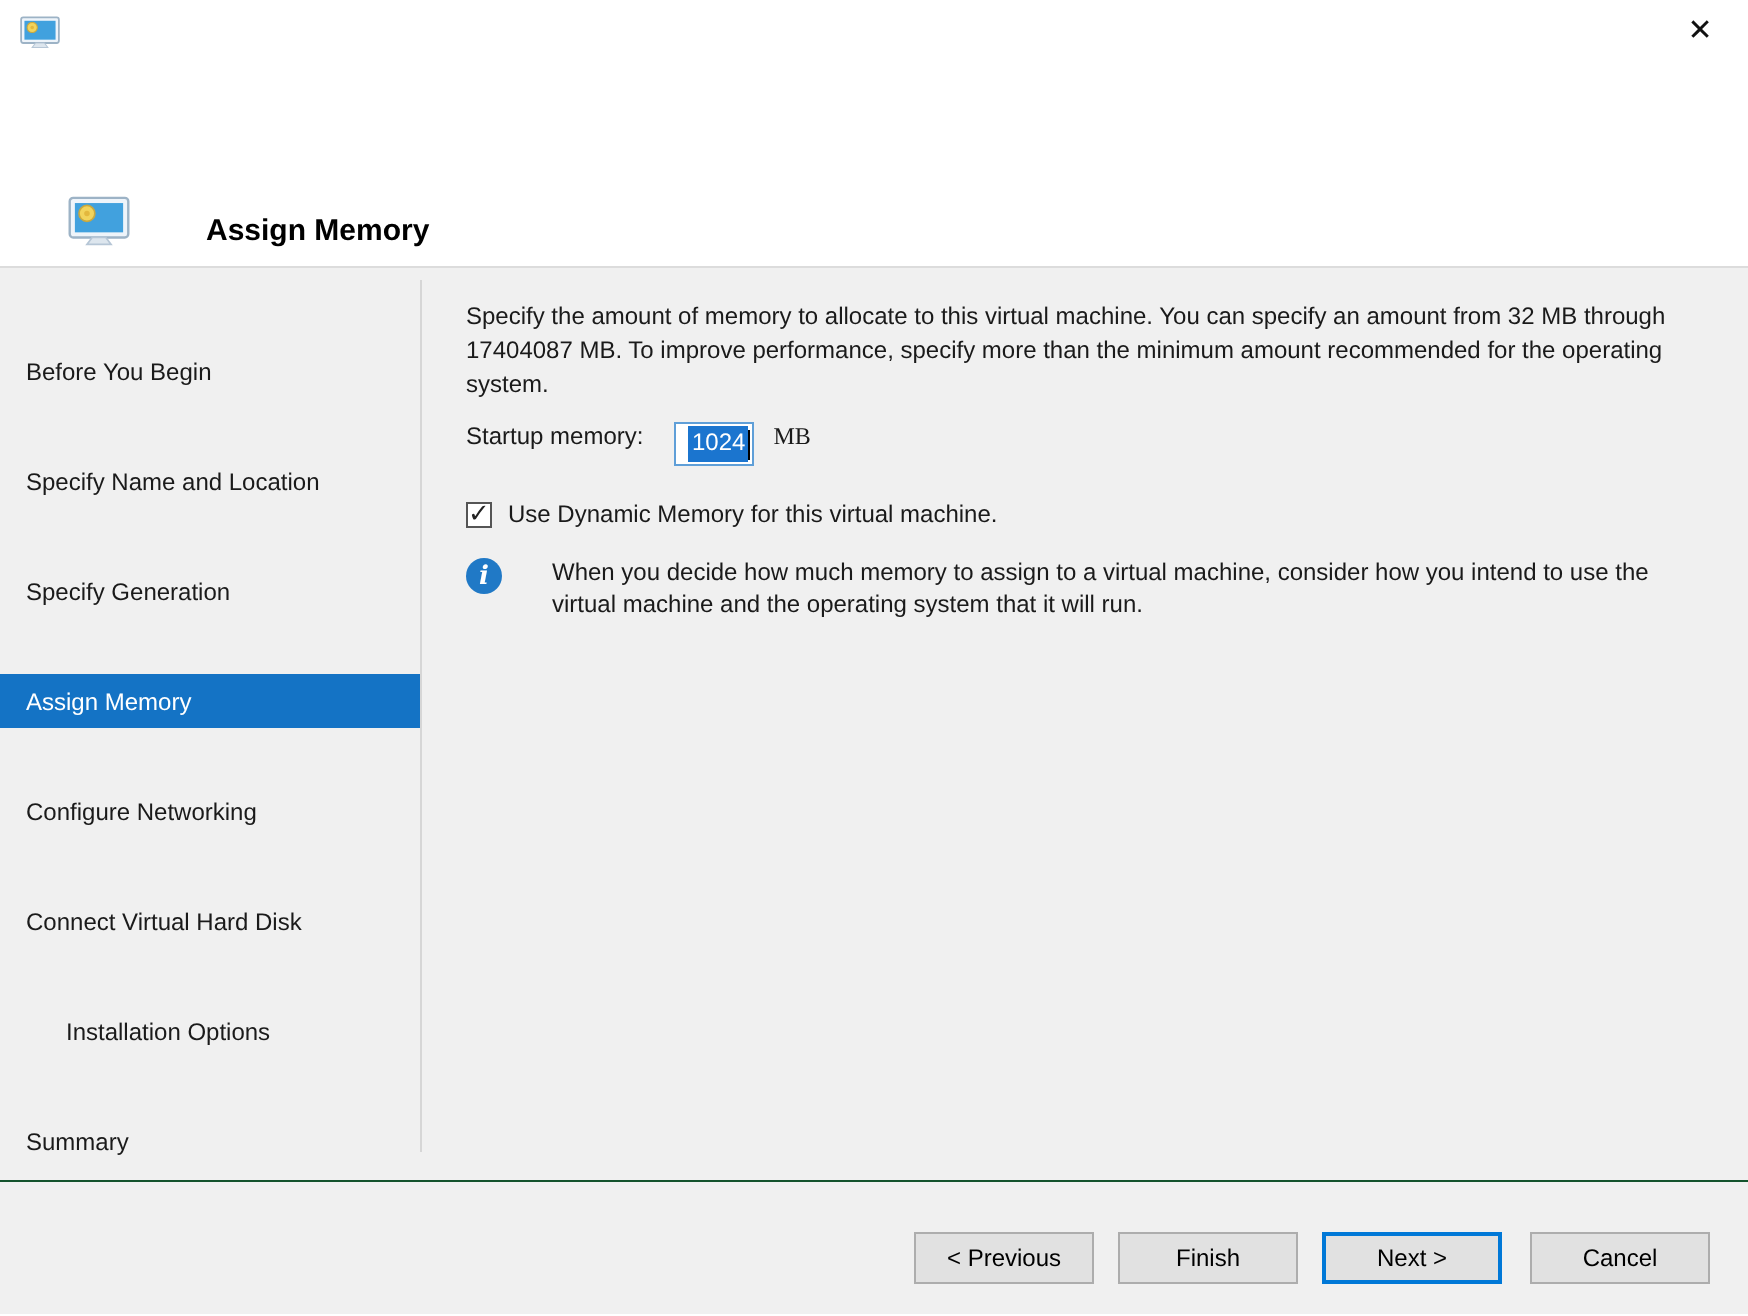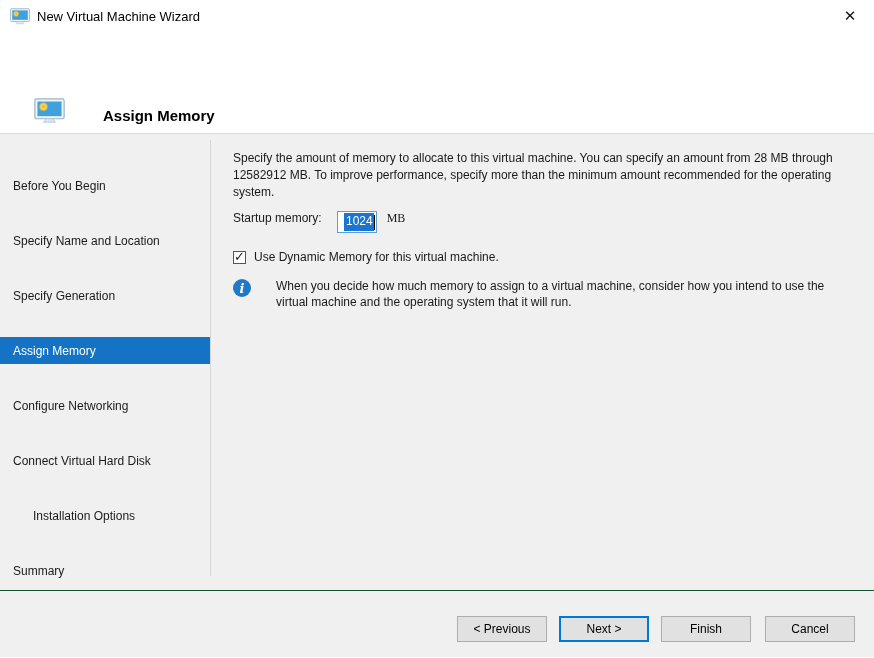--- a/index.html
+++ b/index.html
@@ -105,21 +105,20 @@
   <div class="titlebar">
     <span class="app-icon">
       <svg width="20" height="17" viewBox="0 0 36 30">
         <rect x="1" y="1" width="34" height="23" rx="2" fill="#eef4fa" stroke="#9db3c6" stroke-width="1.6"></rect>
         <rect x="4" y="4" width="28" height="17" fill="#41a1de"></rect>
         <circle cx="11" cy="10" r="4.6" fill="#f2d45c" stroke="#c9a93f" stroke-width="1"></circle>
         <circle cx="11" cy="10" r="1.6" fill="#e3b83e"></circle>
         <path d="M14 24 h8 l3 4 h-14 z" fill="#dde6ee" stroke="#b6c6d6" stroke-width="1"></path>
       </svg>
     </span>
-    <span class="title">New Virtual Machine Wizard</span>
     <button class="close-btn">✕</button>
   </div>
 
   <div class="header">
     <span class="header-icon">
       <svg width="31" height="26" viewBox="0 0 36 30">
         <rect x="1" y="1" width="34" height="23" rx="2" fill="#eef4fa" stroke="#9db3c6" stroke-width="1.4"></rect>
         <rect x="4" y="4" width="28" height="17" fill="#41a1de"></rect>
         <circle cx="11" cy="10" r="4.6" fill="#f2d45c" stroke="#c9a93f" stroke-width="1"></circle>
         <circle cx="11" cy="10" r="1.6" fill="#e3b83e"></circle>
@@ -136,21 +135,21 @@
       <div class="side-item">Specify Name and Location</div>
       <div class="side-item">Specify Generation</div>
       <div class="side-item selected">Assign Memory</div>
       <div class="side-item">Configure Networking</div>
       <div class="side-item">Connect Virtual Hard Disk</div>
       <div class="side-item indent">Installation Options</div>
       <div class="side-item">Summary</div>
     </nav>
 
     <div class="content">
-      <p class="desc">Specify the amount of memory to allocate to this virtual machine. You can specify an amount from 28 MB through 12582912 MB. To improve performance, specify more than the minimum amount recommended for the operating system.</p>
+      <p class="desc">Specify the amount of memory to allocate to this virtual machine. You can specify an amount from 32 MB through 17404087 MB. To improve performance, specify more than the minimum amount recommended for the operating system.</p>
 
       <div class="mem-row">
         <label>Startup memory:</label>
         <div class="input-box">
           <span class="sel">1024</span>
             <span class="caret"></span>
         </div>
         <span class="unit">MB</span>
       </div>
 
@@ -162,18 +161,18 @@
       <div class="info-row">
         <span class="info-icon"></span>
         <p class="info-text">When you decide how much memory to assign to a virtual machine, consider how you intend to use the virtual machine and the operating system that it will run.</p>
       </div>
     </div>
 
   </div>
 
   <div class="btnbar">
     <button class="btn previous">&lt; Previous</button>
+    <button class="btn finish">Finish</button>
     <button class="btn next">Next &gt;</button>
-    <button class="btn finish">Finish</button>
     <button class="btn cancel">Cancel</button>
   </div>
 
 </div>
 
 </body></html>

